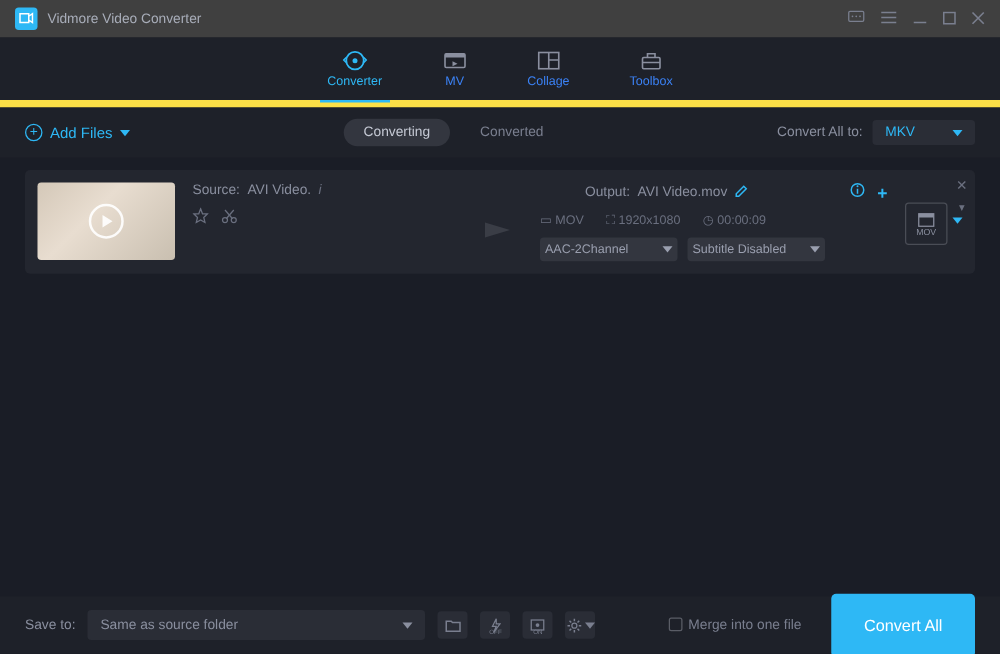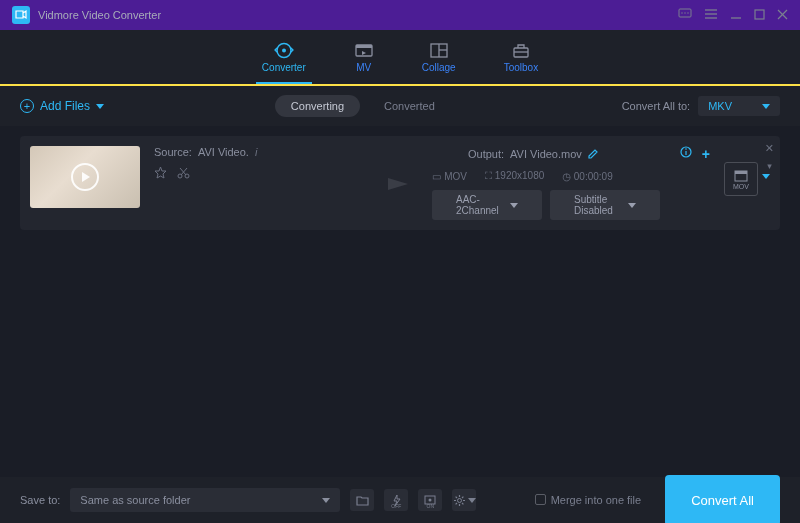--- a/index.html
+++ b/index.html
@@ -1,23 +1,23 @@
 <!DOCTYPE html>
 <html><head>
 <meta charset="utf-8">
 <style>
 * { margin: 0; padding: 0; box-sizing: border-box; font-family: -apple-system, BlinkMacSystemFont, "Segoe UI", Arial, sans-serif; }
 body { background: #1a1d26; width: 800px; height: 523px; overflow: hidden; color: #8a8f9f; font-size: 12px; }
-.titlebar { height: 30px; display: flex; align-items: center; padding: 0 12px; background: #4c1d95; }
+.titlebar { height: 30px; display: flex; align-items: center; padding: 0 12px; background: #404040; }
 .app-icon { width: 18px; height: 18px; background: #2eb8f5; border-radius: 3px; display: flex; align-items: center; justify-content: center; margin-right: 8px; }
 .app-title { color: #a8adb9; font-size: 11px; flex: 1; }
 .titlebar-controls { display: flex; gap: 12px; align-items: center; }
 .titlebar-controls span { color: #7a7f8f; cursor: pointer; font-size: 13px; }
 
-.navbar { height: 56px; display: flex; justify-content: center; gap: 48px; align-items: center; background: #1e2129; border-bottom: 2px solid #fde047; }
+.navbar { height: 56px; display: flex; justify-content: center; gap: 48px; align-items: center; background: #1e2129; border-bottom: 6px solid #fde047; }
 .nav-item { display: flex; flex-direction: column; align-items: center; gap: 3px; cursor: pointer; position: relative; color: #3b82f6; }
 .nav-item.active { color: #2eb8f5; }
 .nav-item.active::after { content: ''; position: absolute; bottom: -11px; left: -6px; right: -6px; height: 2px; background: #2eb8f5; }
 .nav-icon { width: 20px; height: 17px; display: flex; align-items: center; justify-content: center; }
 .nav-label { font-size: 10px; }
 
 .toolbar { height: 40px; display: flex; align-items: center; padding: 0 20px; background: #1e2129; }
 .add-btn { display: flex; align-items: center; gap: 6px; color: #2eb8f5; cursor: pointer; font-size: 12px; }
 .add-btn .plus { width: 14px; height: 14px; border: 1.5px solid #2eb8f5; border-radius: 50%; display: flex; align-items: center; justify-content: center; font-size: 11px; line-height: 1; }
 .toolbar-center { flex: 1; display: flex; justify-content: center; gap: 8px; }
@@ -36,21 +36,21 @@
 .src-line { font-size: 11px; color: #8a8f9f; display: flex; align-items: center; gap: 6px; }
 .meta { font-size: 10px; color: #6a6f7f; }
 .tool-icons { display: flex; gap: 10px; font-size: 12px; color: #6a6f7f; }
 .arrow-mid { width: 30px; height: 20px; margin-top: 28px; position: relative; }
 .arrow-mid::before { content: ''; position: absolute; top: 4px; left: 0; width: 0; height: 0; border-top: 6px solid transparent; border-bottom: 6px solid transparent; border-left: 20px solid #3a3d46; }
 .output-col { flex: 1; display: flex; flex-direction: column; gap: 8px; }
 .out-line { font-size: 11px; color: #8a8f9f; display: flex; align-items: center; gap: 6px; margin-left: 36px; }
 .out-actions { display: flex; gap: 10px; color: #2eb8f5; margin-left: auto; }
 .out-meta { display: flex; gap: 18px; font-size: 10px; color: #6a6f7f; align-items: center; }
 .selects { display: flex; gap: 8px; }
-.mini-select { background: #33363f; padding: 4px 24px; border-radius: 3px; display: flex; align-items: center; justify-content: space-between; font-size: 10px; color: #9a9faf; width: 110px; cursor: pointer; }
+.mini-select { background: #33363f; padding: 4px 4px; border-radius: 3px; display: flex; align-items: center; justify-content: space-between; font-size: 10px; color: #9a9faf; width: 110px; cursor: pointer; }
 .format-box { width: 34px; height: 34px; border: 1px solid #4a4d56; border-radius: 3px; display: flex; flex-direction: column; align-items: center; justify-content: center; font-size: 7px; color: #8a8f9f; margin-top: 16px; }
 .format-side { display: flex; align-items: flex-start; gap: 4px; }
 .row-close { position: absolute; right: 6px; top: 6px; color: #6a6f7f; cursor: pointer; display: flex; flex-direction: column; gap: 6px; align-items: center; font-size: 11px; }
 
 .footer { position: absolute; bottom: 0; left: 0; right: 0; height: 46px; display: flex; align-items: center; padding: 0 20px; background: #1e2129; gap: 10px; }
 .save-select { background: #2a2d36; padding: 6px 10px; border-radius: 3px; display: flex; align-items: center; justify-content: space-between; width: 270px; font-size: 11px; color: #8a8f9f; cursor: pointer; }
 .footer-icon { width: 24px; height: 22px; background: #2a2d36; border-radius: 3px; display: flex; align-items: center; justify-content: center; color: #7a7f8f; font-size: 11px; cursor: pointer; }
 .footer-spacer { flex: 1; }
 .merge { display: flex; gap: 5px; font-size: 11px; color: #7a7f8f; cursor: pointer; }
 .checkbox { width: 11px; height: 11px; border: 1px solid #5a5d66; border-radius: 2px; }

